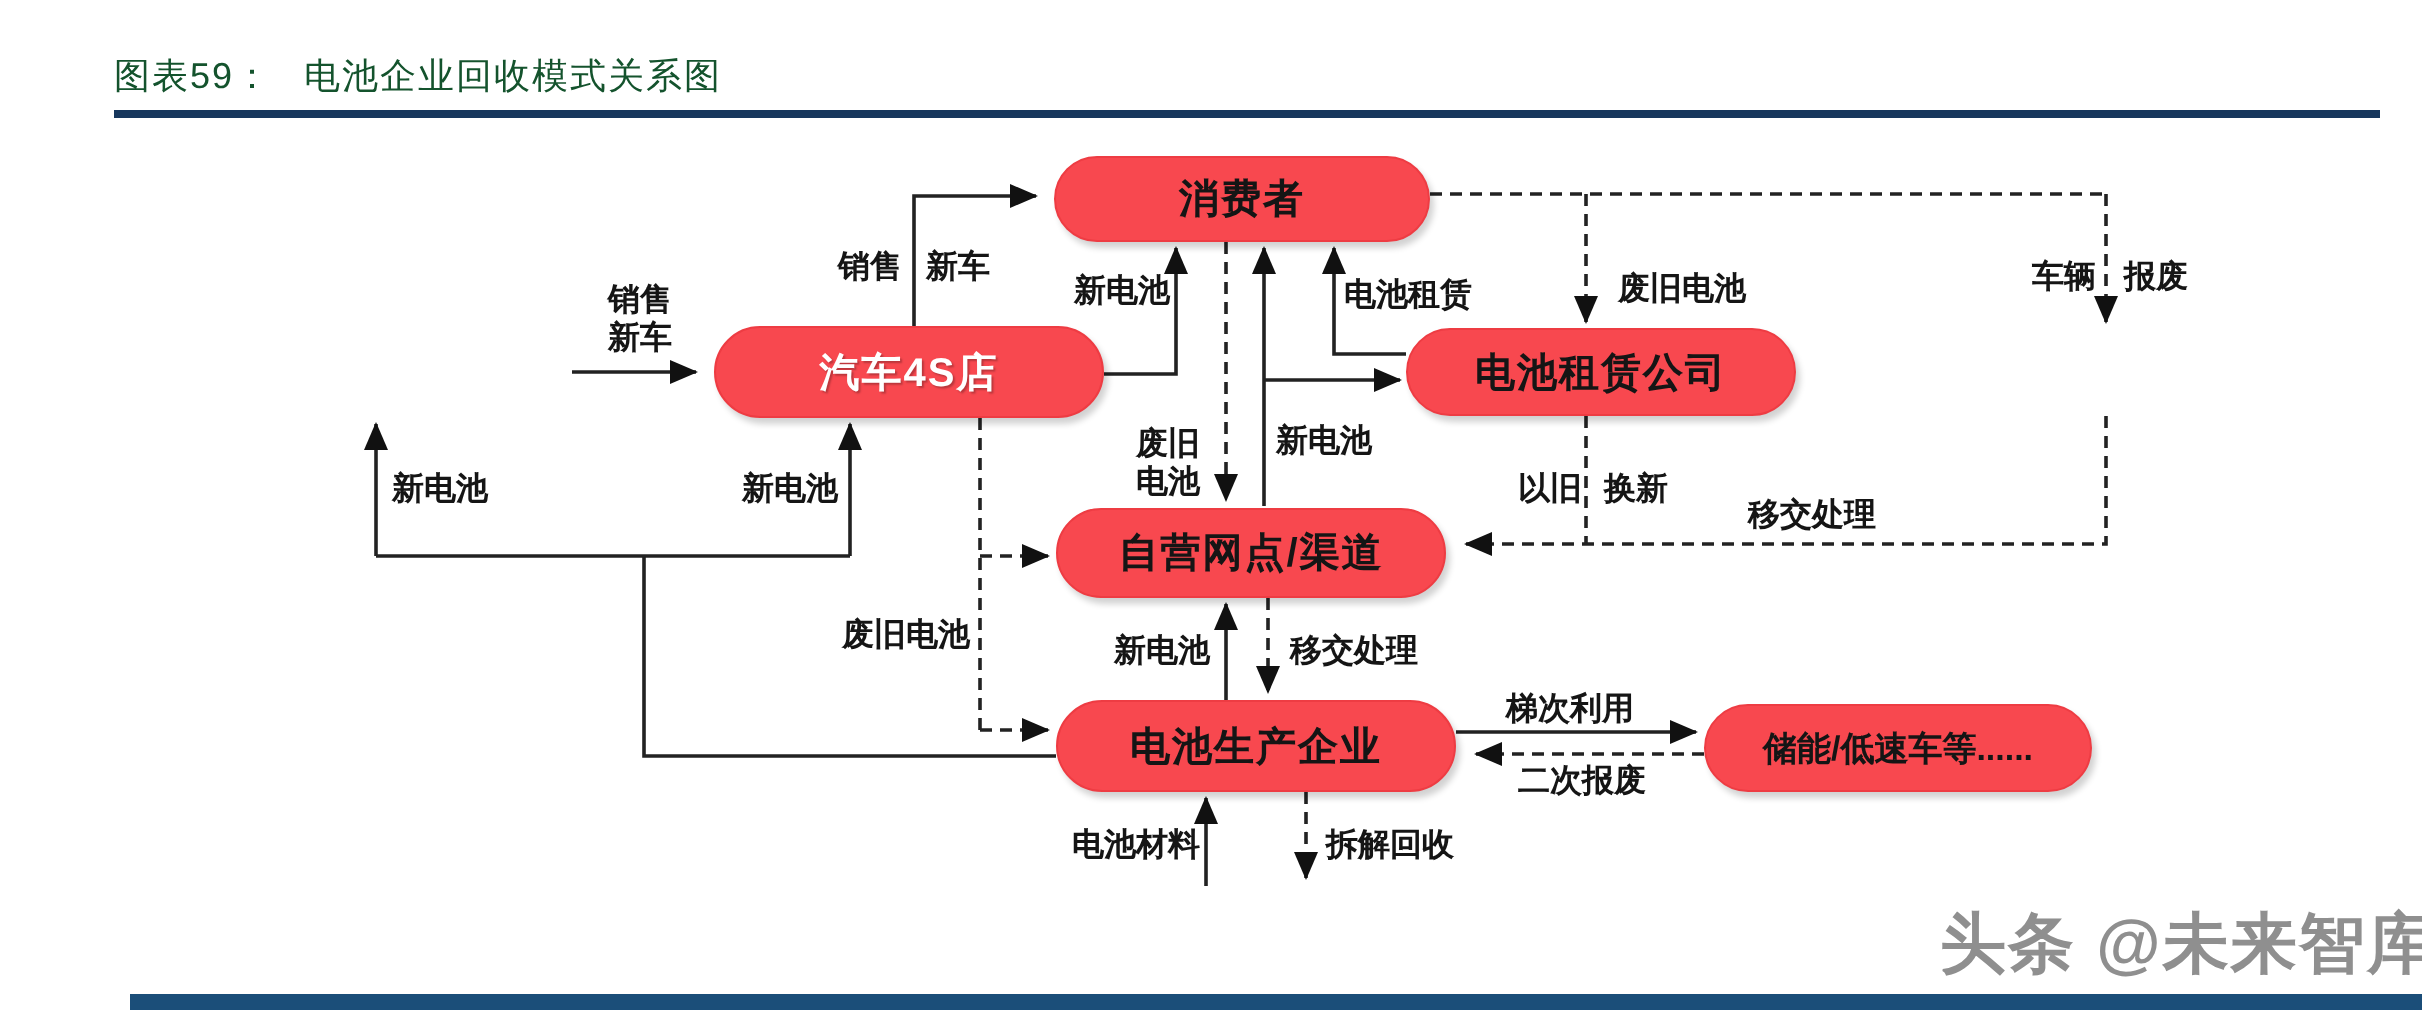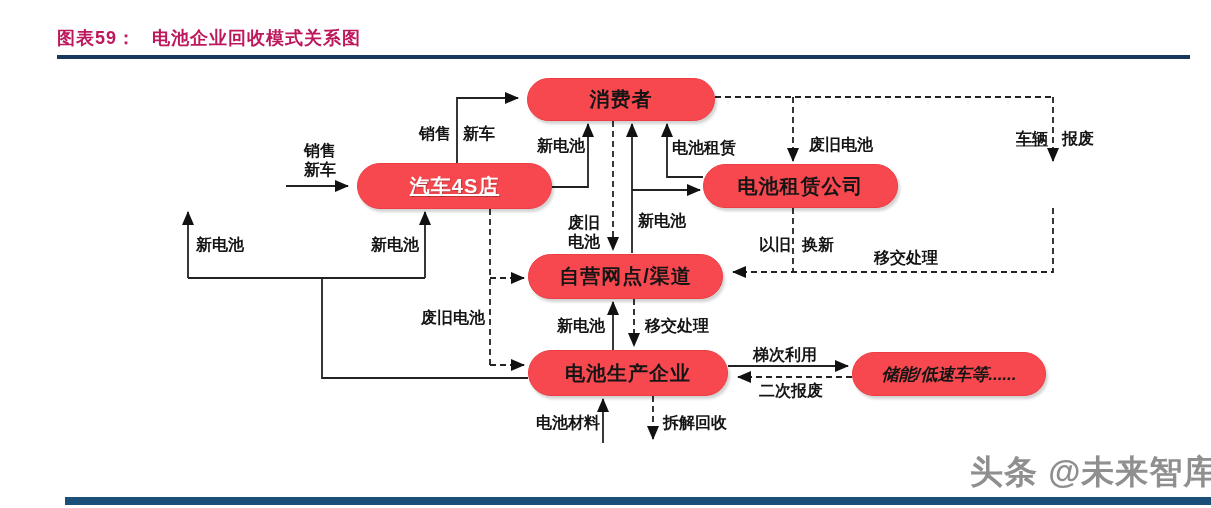--- a/index.html
+++ b/index.html
@@ -5,21 +5,21 @@
   html,body{margin:0;padding:0;background:#ffffff;}
   .page{
     position:relative;
     width:1211px;height:508px;
     background:#ffffff;
     overflow:hidden;
     font-family:"Liberation Sans","DejaVu Sans",sans-serif;
   }
   .fig-header{
     position:absolute;left:57px;top:26px;
-    font-size:18px;font-weight:bold;color:#be185d;
+    font-size:18px;font-weight:normal;color:#14532d;
     white-space:nowrap;letter-spacing:1px;
   }
   .fig-header .fig-label{margin-right:16px;}
   .title-rule{
     position:absolute;left:57px;top:55px;width:1133px;height:4px;
     background:var(--rule-color,#17375d);
   }
   .bottom-bar{
     position:absolute;left:65px;top:497px;width:1146px;height:8px;
     background:var(--bar-color,#1b4e79);
@@ -33,21 +33,21 @@
     background:var(--node-fill,#f8484f);
     border:1px solid var(--node-border,#ee3c43);
     border-radius:23px;
     display:flex;align-items:center;justify-content:center;
     font-size:20px;font-weight:bold;color:#151515;
     letter-spacing:1px;white-space:nowrap;
     box-shadow:2px 3px 3px rgba(0,0,0,0.18);
     box-sizing:border-box;
   }
   .node.light{color:#ffffff;text-shadow:1px 1px 1px rgba(0,0,0,0.25);}
-  .node.small{font-size:17px;letter-spacing:0;font-style:italic;}
+  .node.small{font-size:17px;letter-spacing:0;}
   .edge-label{
     position:absolute;transform:translate(-50%,-50%);
     font-size:16px;font-weight:bold;color:#151515;
     text-align:center;line-height:1.2;white-space:nowrap;
   }
   .watermark{
     position:absolute;left:970px;top:450px;width:230px;
     font-size:33px;font-weight:bold;
     color:var(--wm-color,#8f8f8f);
     letter-spacing:1px;white-space:nowrap;
@@ -93,21 +93,21 @@
         <polyline points="490,209 490,365" class="edge dashed"></polyline>
         <polyline points="490,278 524,278" class="edge dashed" marker-end="url(#arrow)"></polyline>
         <polyline points="490,365 524,365" class="edge dashed" marker-end="url(#arrow)"></polyline>
         <polyline points="1053,208 1053,272 733,272" class="edge dashed" marker-end="url(#arrow)"></polyline>
         <polyline points="793,208 793,272" class="edge dashed"></polyline>
         <polyline points="634,299 634,346" class="edge dashed" marker-end="url(#arrow)"></polyline>
         <polyline points="852,377 738,377" class="edge dashed" marker-end="url(#arrow)"></polyline>
         <polyline points="653,396 653,439" class="edge dashed" marker-end="url(#arrow)"></polyline>
       </svg>
   <div class="node" style="left: 527px; top: 78px; width: 188px; height: 43px;">消费者</div>
-      <div class="node light" style="left: 357px; top: 163px; width: 195px; height: 46px; text-decoration: underline;">汽车4S店</div>
+      <div class="node light" style="left: 357px; top: 163px; width: 195px; height: 46px;">汽车4S店</div>
       <div class="node" style="left: 703px; top: 164px; width: 195px; height: 44px;">电池租赁公司</div>
       <div class="node" style="left: 528px; top: 254px; width: 195px; height: 45px;">自营网点/渠道</div>
       <div class="node" style="left: 528px; top: 350px; width: 200px; height: 46px;">电池生产企业</div>
       <div class="node small" style="left: 852px; top: 352px; width: 194px; height: 44px;">储能/低速车等......</div>
       <div class="edge-label" style="left: 320px; top: 160px;">
         <div>销售</div>
         <div>新车</div>
       </div>
       <div class="edge-label" style="left: 435px; top: 134px;">
         <div>销售</div>
@@ -130,21 +130,21 @@
       </div>
       <div class="edge-label" style="left: 662px; top: 221px;">
         <div>新电池</div>
       </div>
       <div class="edge-label" style="left: 704px; top: 148px;">
         <div>电池租赁</div>
       </div>
       <div class="edge-label" style="left: 841px; top: 145px;">
         <div>废旧电池</div>
       </div>
-      <div class="edge-label" style="left: 1032px; top: 139px; text-decoration: underline;">
+      <div class="edge-label" style="left: 1032px; top: 139px;">
         <div>车辆</div>
       </div>
       <div class="edge-label" style="left: 1078px; top: 139px;">
         <div>报废</div>
       </div>
       <div class="edge-label" style="left: 775px; top: 245px;">
         <div>以旧</div>
       </div>
       <div class="edge-label" style="left: 818px; top: 245px;">
         <div>换新</div>

